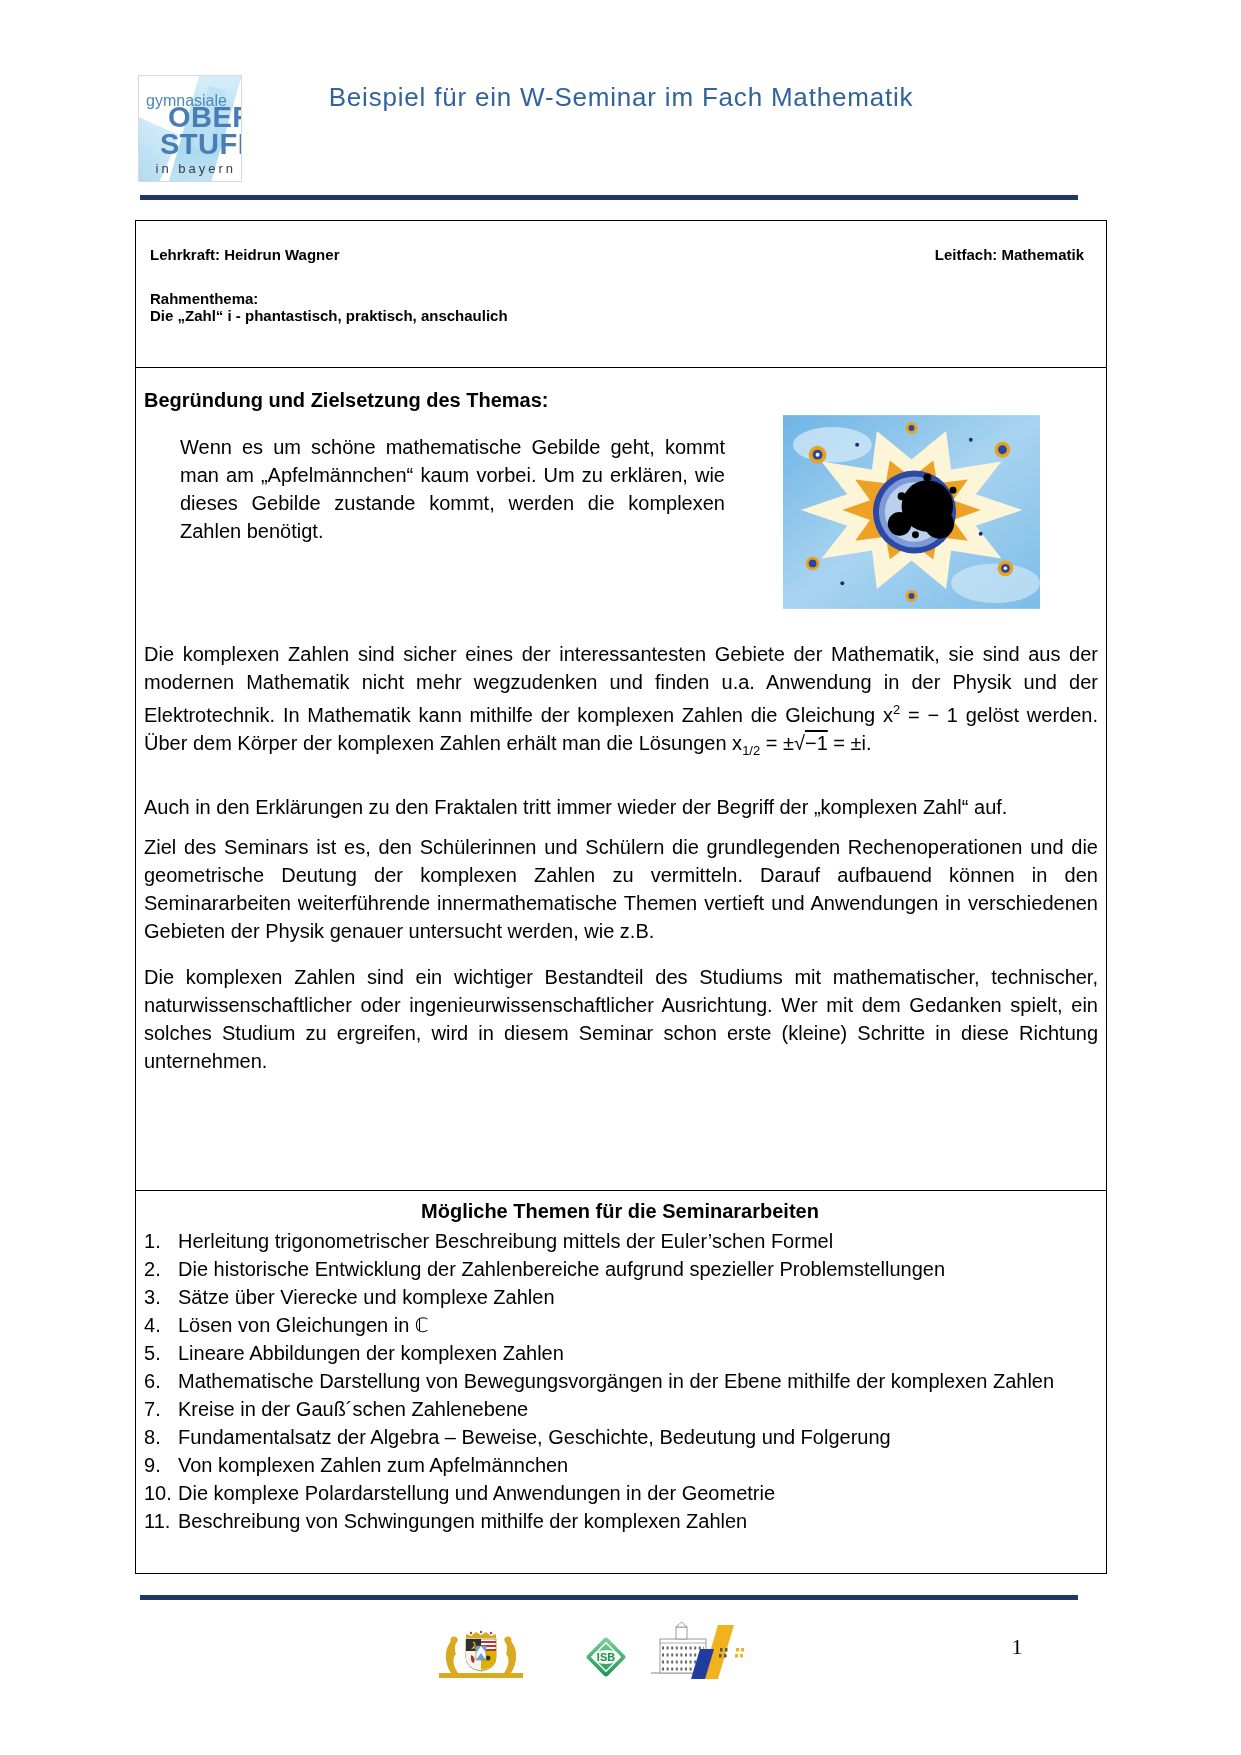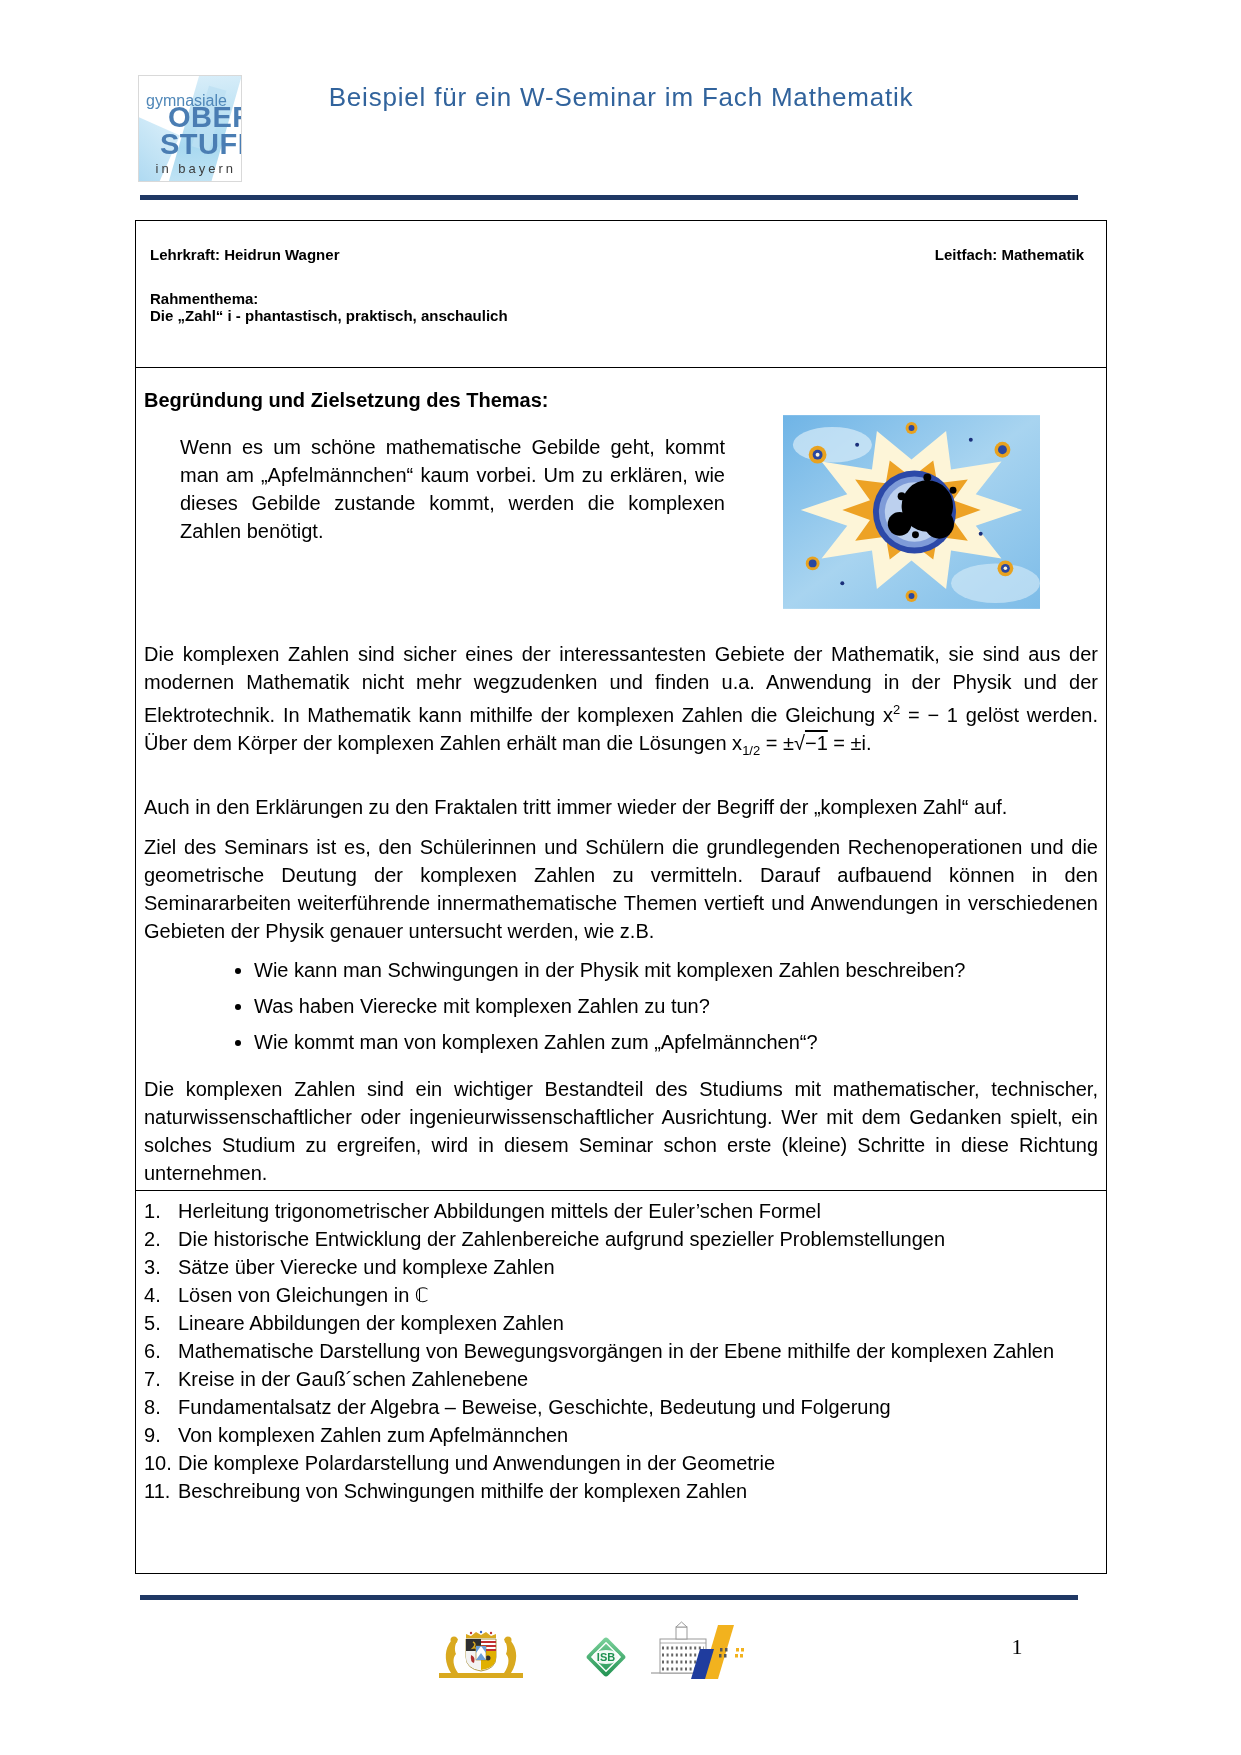--- a/index.html
+++ b/index.html
@@ -161,32 +161,28 @@
           </g>
         </svg>
       </div>
 
       <p class="para p-complex"><span>Die komplexen Zahlen sind sicher eines der interessantesten Gebiete der Mathematik, sie sind aus der modernen Mathematik nicht mehr wegzudenken und finden u.a. Anwendung in der Physik und der Elektrotechnik. In Mathematik kann mithilfe der komplexen Zahlen die Gleichung  x</span><sup class="exp">2</sup><span>  =  − 1  gelöst werden. Über dem Körper der komplexen Zahlen erhält man die Lösungen x</span><sub class="idx">1/2</sub><span> = ±</span><span>√</span><span class="radicand">−1</span><span> = ±i.</span></p>
 
       <p class="para p-fraktale">Auch in den Erklärungen zu den Fraktalen tritt immer wieder der Begriff der „komplexen Zahl“ auf.</p>
 
       <p class="para p-ziel">Ziel des Seminars ist es, den Schülerinnen und Schülern die grundlegenden Rechenoperationen und die geometrische Deutung der komplexen Zahlen zu vermitteln. Darauf aufbauend können in den Seminararbeiten weiterführende innermathematische Themen vertieft und Anwendungen in verschiedenen Gebieten der Physik genauer untersucht werden, wie z.B.</p>
 
-      <ul class="bullet-list">
-        <li>Wie kann man Schwingungen in der Physik mit komplexen Zahlen beschreiben?</li>
-        <li>Was haben Vierecke mit komplexen Zahlen zu tun?</li>
-        <li>Wie kommt man von komplexen Zahlen zum „Apfelmännchen“?</li>
-      </ul>
 
       <p class="para p-studium">Die komplexen Zahlen sind ein wichtiger Bestandteil des Studiums mit mathematischer, technischer, naturwissenschaftlicher oder ingenieurwissenschaftlicher Ausrichtung. Wer mit dem Gedanken spielt, ein solches Studium zu ergreifen, wird in diesem Seminar schon erste (kleine) Schritte in diese Richtung unternehmen.</p>
     </div>
 
     <div class="row row-topics">
+      <p class="topics-heading">Mögliche Themen für die Seminararbeiten</p>
       <ol class="topics-list">
-        <li>Herleitung trigonometrischer Abbildungen mittels der Euler’schen Formel</li>
+        <li>Herleitung trigonometrischer Beschreibung mittels der Euler’schen Formel</li>
         <li>Die historische Entwicklung der Zahlenbereiche aufgrund spezieller Problemstellungen</li>
         <li>Sätze über Vierecke und komplexe Zahlen</li>
         <li>Lösen von Gleichungen in ℂ</li>
         <li>Lineare Abbildungen der komplexen Zahlen</li>
         <li>Mathematische Darstellung von Bewegungsvorgängen in der Ebene mithilfe der komplexen Zahlen</li>
         <li>Kreise in der Gauß´schen Zahlenebene</li>
         <li>Fundamentalsatz der Algebra – Beweise, Geschichte, Bedeutung und Folgerung</li>
         <li>Von komplexen Zahlen zum Apfelmännchen</li>
         <li>Die komplexe Polardarstellung und Anwendungen in der Geometrie</li>
         <li>Beschreibung von Schwingungen mithilfe der komplexen Zahlen</li>

